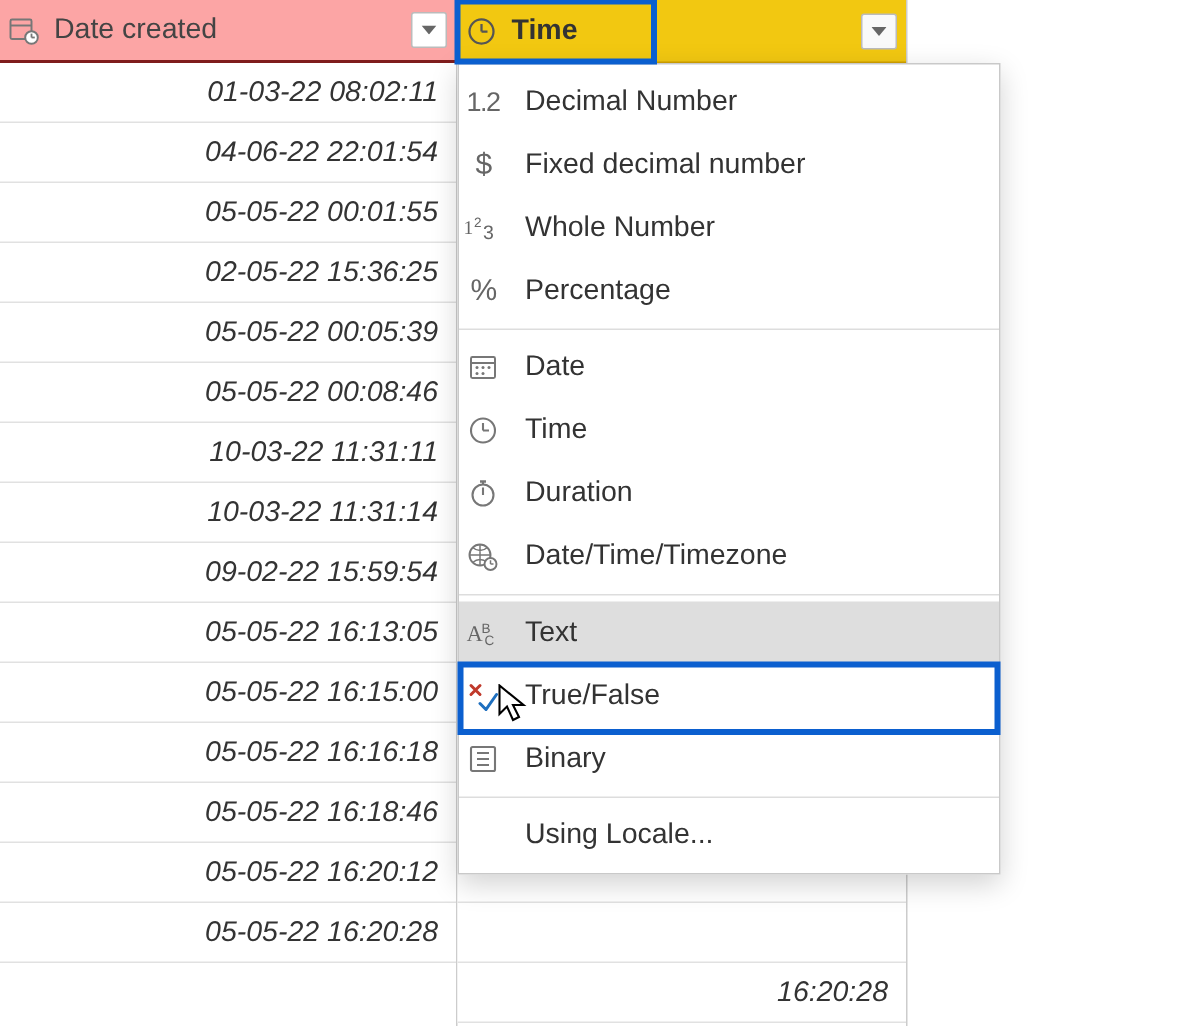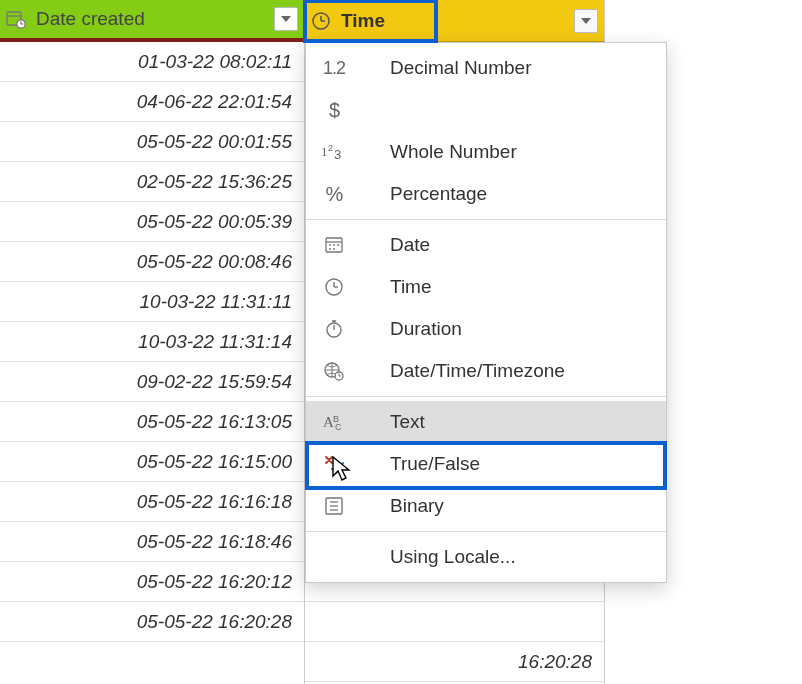--- a/index.html
+++ b/index.html
@@ -24,22 +24,22 @@
     }
     .col {
       display: flex;
       flex-direction: column;
       border-right: 1px solid #ccc;
     }
     .col-date { width: 305px; }
     .col-time { width: 300px; }
     .header-cell {
       height: 42px;
-      background: #84cc16;
-      border-bottom: 4px solid #7f1d1d;
+      background: #fca5a5;
+      border-bottom: 2px solid #7f1d1d;
       display: flex;
       align-items: center;
       padding: 0 6px;
       position: relative;
     }
     .header-cell.time {
       background: #f2c811;
       border-bottom: 1px solid #d0a000;
     }
     .header-icon {
@@ -108,25 +108,24 @@
       border: 1px solid #c9c9c9;
       box-shadow: 0 6px 18px rgba(0,0,0,0.18);
       z-index: 20;
       padding-top: 4px;
       padding-bottom: 4px;
     }
     .menu-item {
       height: 42px;
       display: flex;
       align-items: center;
-      padding: 0 14px;
+      padding: 0 2px;
       font-size: 19px;
       color: #333;
       cursor: default;
-      gap: 28px;
     }
     .menu-item.selected { background: #dedede; }
     .menu-icon {
       width: 28px;
       height: 24px;
       margin-right: 14px;
       flex: 0 0 auto;
       display: flex;
       align-items: center;
       justify-content: center;
@@ -231,20 +230,21 @@
 
 </div>
 
 <div class="menu">
   <div class="menu-item">
     <span class="menu-icon icon-text">1.2</span>
     <span>Decimal Number</span>
   </div>
   <div class="menu-item">
     <span class="menu-icon icon-text" style="font-size:20px">$</span>
+    <span>Fixed decimal number</span>
   </div>
   <div class="menu-item">
     <span class="menu-icon">
       <svg width="26" height="20" viewBox="0 0 26 20">
           <text x="0" y="14" font-size="13" fill="#666" font-family="Segoe UI">1</text>
           <text x="7" y="9" font-size="9" fill="#666">2</text>
           <text x="13" y="17" font-size="13" fill="#666">3</text>
         </svg>
     </span>
     <span>Whole Number</span>

